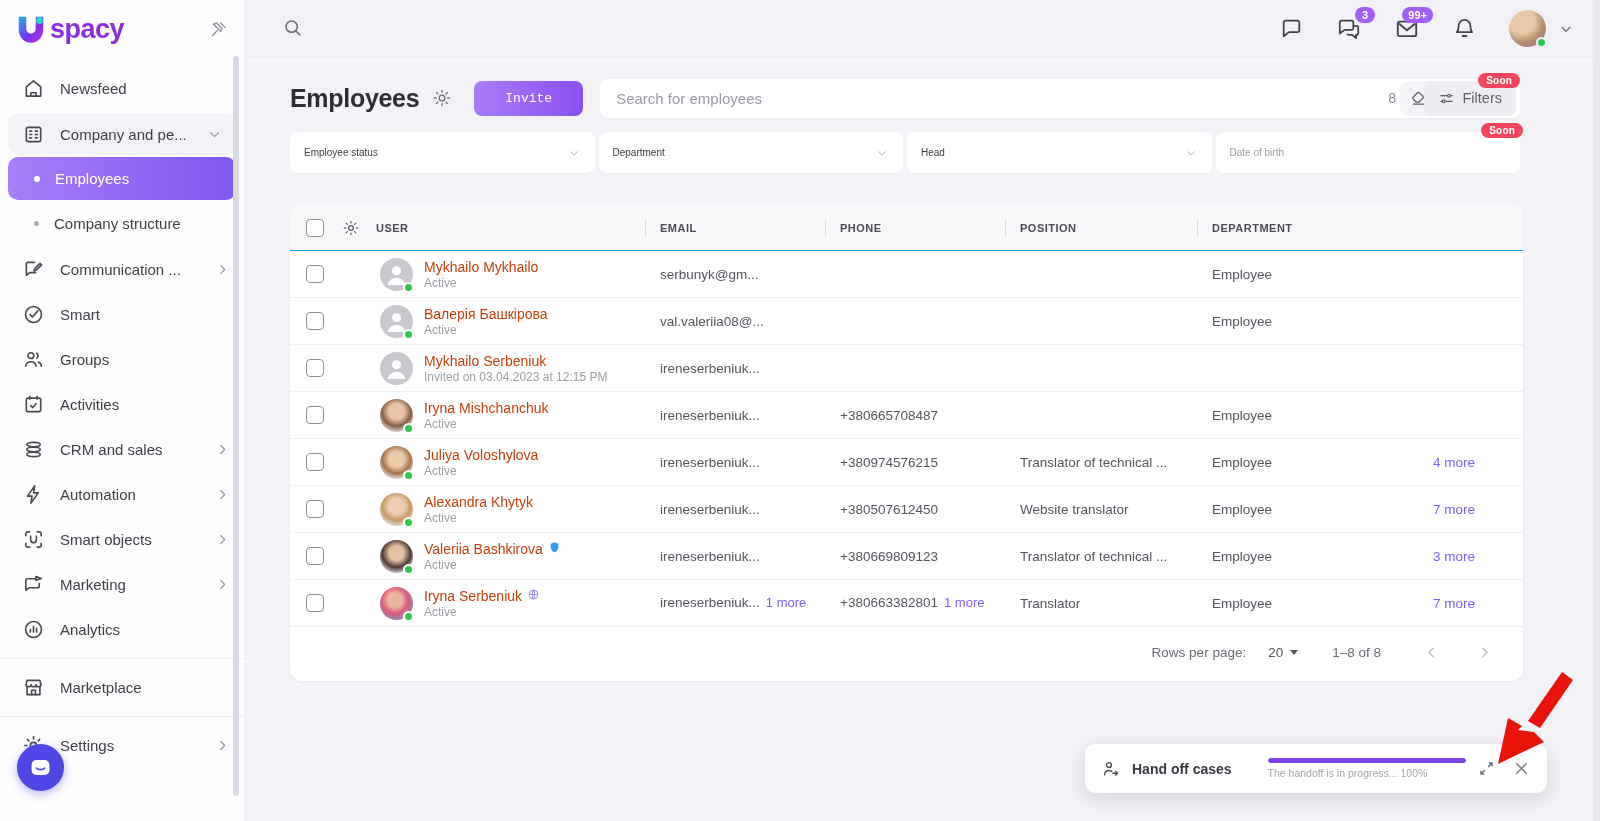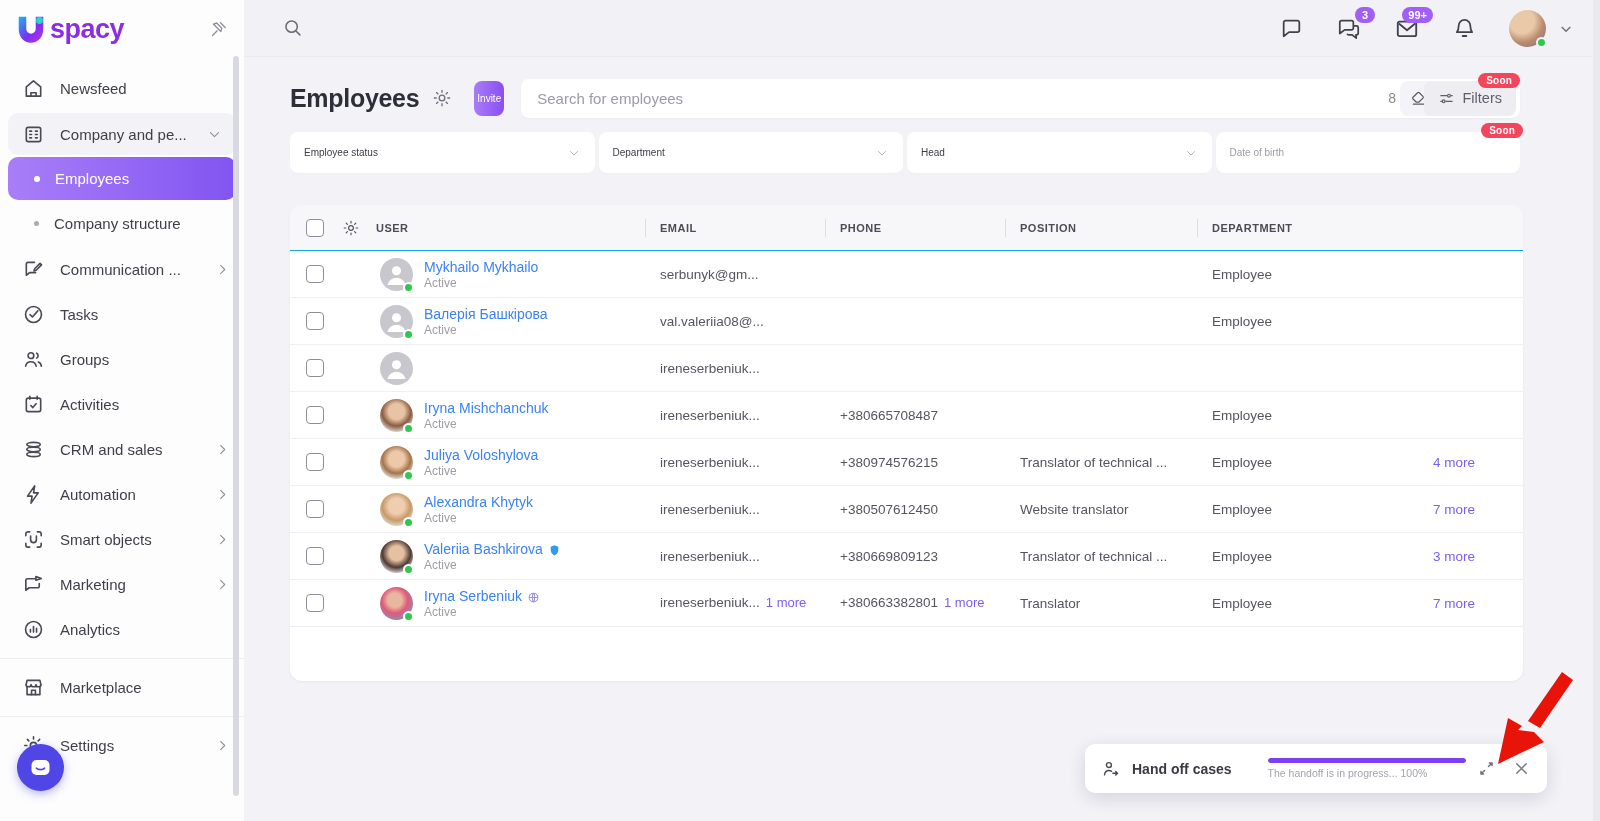--- a/index.html
+++ b/index.html
@@ -48,23 +48,23 @@
                background:radial-gradient(circle at 35% 30%, #e9c9a8 0 35%, #b98d6e 60%, #7d6a8f 100%); }
   .tb-avatar .odot { position:absolute; right:-1px; bottom:-1px; width:11px; height:11px; border-radius:50%;
                      background:#2fc84f; border:2px solid #f2f2f6; }
   .tb-chev { color:#6e6e7a; cursor:pointer; }
 
   
   .content { position:absolute; left:244px; top:57px; width:1356px; height:764px; }
   .head-row { position:absolute; left:46px; right:80px; top:21px; height:40px; display:flex; align-items:center; }
   .page-title { font-size:25px; font-weight:700; color:#2e2e38; letter-spacing:-.3px; }
   .title-gear { margin-left:13px; color:#70707c; cursor:pointer; font-size:19px; }
-  .invite-btn { margin-left:22px; height:35px; padding:0 3px; border:none; border-radius:8px; cursor:pointer;
-                background:linear-gradient(90deg,#a87df8,#8a4ff1); color:#fff; font-size:10px;
-                font-family:Liberation Sans, sans-serif; }
+  .invite-btn { margin-left:22px; height:35px; padding:0 31px; border:none; border-radius:8px; cursor:pointer;
+                background:linear-gradient(90deg,#a87df8,#8a4ff1); color:#fff; font-size:13px;
+                font-family:Liberation Mono, monospace; }
   .search-wrap { position:relative; flex:1; margin-left:17px; height:39px; }
   .search-input { width:100%; height:100%; border:none; border-radius:8px; background:#fff; padding:0 210px 0 16px;
                   font-size:15px; font-family:inherit; color:#3a3a44; outline:none;
                   box-shadow:0 1px 2px rgba(20,20,40,.03); }
   .search-input::placeholder { color:#9b9ba6; }
   .search-count { position:absolute; right:124px; top:11px; font-size:14px; color:#8b8b96; }
   .eraser-btn { position:absolute; right:84px; top:2px; width:36px; height:35px; border-radius:8px;
                 background:#f4f4f8; display:flex; align-items:center; justify-content:center;
                 color:#5b5b66; cursor:pointer; }
   .filters-btn { position:absolute; right:4px; top:2px; height:35px; padding:0 14px; border-radius:8px;
@@ -104,21 +104,21 @@
   .avatar { position:relative; width:33px; height:33px; border-radius:50%; flex:0 0 auto; }
   .avatar .odot { position:absolute; right:-1px; bottom:-2px; width:11px; height:11px; border-radius:50%;
                   background:#2fc84f; border:2px solid #fff; }
   .av-placeholder { background:#c7c7cd; }
   .av-ph1 { background:radial-gradient(circle at 50% 38%, #e9c3a5 0 30%, #8a5d43 55%, #d8d2ce 78%); }
   .av-ph2 { background:radial-gradient(circle at 50% 40%, #ecc9a9 0 30%, #a5744c 55%, #e3e0dd 78%); }
   .av-ph3 { background:radial-gradient(circle at 50% 40%, #f0cdb0 0 30%, #c79a66 55%, #ded9d4 78%); }
   .av-ph4 { background:radial-gradient(circle at 50% 40%, #e6c0a2 0 28%, #4f3a33 55%, #cfcfd4 78%); }
   .av-ph5 { background:radial-gradient(circle at 45% 40%, #e8b7a0 0 26%, #e05a7a 48%, #8a8fb5 78%); }
   .u-text { margin-left:11px; min-width:0; }
-  .u-name { font-size:14px; color:#3b82f6; white-space:nowrap; display:flex; align-items:flex-end; gap:5px; }
+  .u-name { font-size:14px; color:#c2410c; white-space:nowrap; display:flex; align-items:flex-start; gap:5px; }
   .u-status { font-size:12px; color:#9d9da7; margin-top:16px; white-space:nowrap; }
   .more-link { color:#7c5cf5; cursor:pointer; }
   .more-inline { display:inline-block; width:34px; line-height:1.25; vertical-align:middle; margin-left:6px; font-size:13px; }
   .td-more { text-align:right; padding-right:48px; font-size:13.5px; }
 
   .t-foot { height:50px; display:flex; align-items:center; justify-content:flex-end; padding-right:26px;
             gap:0; color:#6a6a75; font-size:13.5px; }
   .rpp-label { margin-right:22px; }
   .rpp-value { display:flex; align-items:center; gap:7px; cursor:pointer; color:#55555f; }
   .rpp-tri { width:0; height:0; border-left:4.5px solid transparent; border-right:4.5px solid transparent;
@@ -216,21 +216,21 @@
           </svg>
         </span>
       </div>
       <div class="nav-item">
         <span class="ni-icon">
           <svg viewBox="0 0 24 24" fill="none" stroke="currentColor" stroke-width="1.7" stroke-linecap="round" stroke-linejoin="round">
             <circle cx="12" cy="12" r="8.3"></circle>
             <path d="m8.4 12.1 2.5 2.5 5.6-6.4"></path>
           </svg>
         </span>
-                    <span class="ni-label">Tasks</span>
+                    <span class="ni-label">Smart</span>
                     </div>
       <div class="nav-item">
         <span class="ni-icon">
           <svg viewBox="0 0 24 24" fill="none" stroke="currentColor" stroke-width="1.7" stroke-linecap="round" stroke-linejoin="round">
             <circle cx="9.3" cy="8" r="3"></circle>
             <path d="M3.8 19c.5-3.1 2.7-4.7 5.5-4.7s5 1.6 5.5 4.7"></path>
             <path d="M15.3 5.4a3 3 0 0 1 0 5.2"></path>
             <path d="M17 14.6c1.9.7 3 2.2 3.2 4.4"></path>
           </svg>
         </span>
@@ -549,20 +549,27 @@
             <span class="checkbox"></span>
           </div>
     <div class="td td-user">
       <span class="avatar av-placeholder">
         <svg viewBox="0 0 24 24">
                 <circle cx="12" cy="9.3" r="3.3" fill="#ffffff"></circle>
                 <path d="M5.4 19.6a6.8 6.8 0 0 1 13.2 0z" fill="#ffffff"></path>
               </svg>
 
       </span>
+      <span class="u-text">
+        <span class="u-name">
+                <span class="nm">Mykhailo Serbeniuk</span>
+
+        </span>
+        <span class="u-status">Invited on 03.04.2023 at 12:15 PM</span>
+      </span>
     </div>
     <div class="td"><span class="em">ireneserbeniuk...</span></div>
     <div class="td"><span class="ph"></span></div>
     <div class="td"></div>
     <div class="td"></div>
     <div class="td td-more"></div>
         </div>
         <div class="t-grid t-row">
     <div class="cell-check">
             <span class="checkbox"></span>
@@ -682,20 +689,38 @@
       </span>
     </div>
     <div class="td"><span class="em">ireneserbeniuk...</span><span class="more-link more-inline">1 more</span></div>
     <div class="td"><span class="ph">+380663382801</span><span class="more-link more-inline">1 more</span></div>
     <div class="td">Translator</div>
     <div class="td">Employee</div>
     <div class="td td-more"><span class="more-link">7 more</span></div>
         </div>
       </div>
 
+    <div class="t-foot">
+      <span class="rpp-label">Rows per page:</span>
+      <span class="rpp-value">
+        <span>20</span>
+          <span class="rpp-tri"></span>
+      </span>
+      <span class="range">1–8 of 8</span>
+      <span class="pg-chev">
+        <svg width="17" height="17" viewBox="0 0 24 24" fill="none" stroke="currentColor" stroke-width="2" stroke-linecap="round" stroke-linejoin="round">
+            <path d="m14.5 6-6 6 6 6"></path>
+          </svg>
+      </span>
+      <span class="pg-chev">
+        <svg width="17" height="17" viewBox="0 0 24 24" fill="none" stroke="currentColor" stroke-width="2" stroke-linecap="round" stroke-linejoin="round">
+            <path d="m9.5 6 6 6-6 6"></path>
+          </svg>
+      </span>
+    </div>
   </div>
 </div>
 
 <div class="handoff">
   <span class="ho-icon">
     <svg width="20" height="20" viewBox="0 0 24 24" fill="none" stroke="currentColor" stroke-width="1.7" stroke-linecap="round" stroke-linejoin="round">
       <circle cx="9.5" cy="7.3" r="3"></circle>
         <path d="M4.2 19c.4-3.3 2.5-5.1 5.3-5.1 1.2 0 2.3.3 3.2.9"></path>
       <path d="M14.2 17h5.6m0 0-2.1-2.1m2.1 2.1-2.1 2.1"></path>
     </svg>

